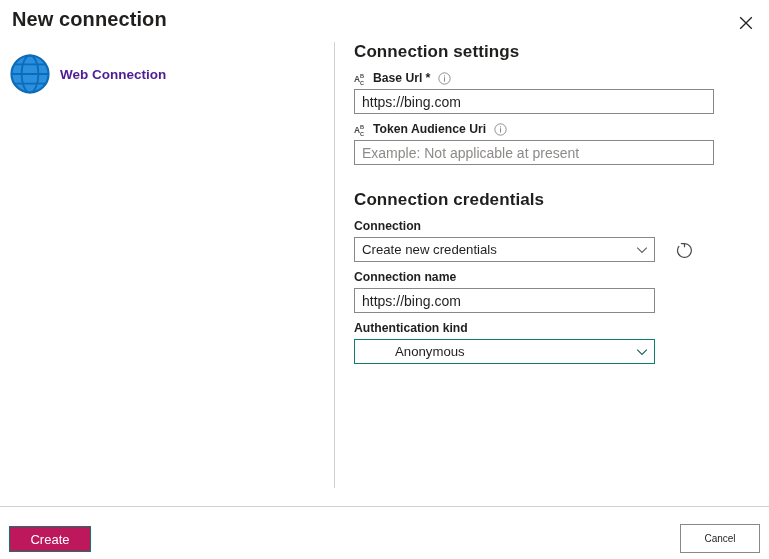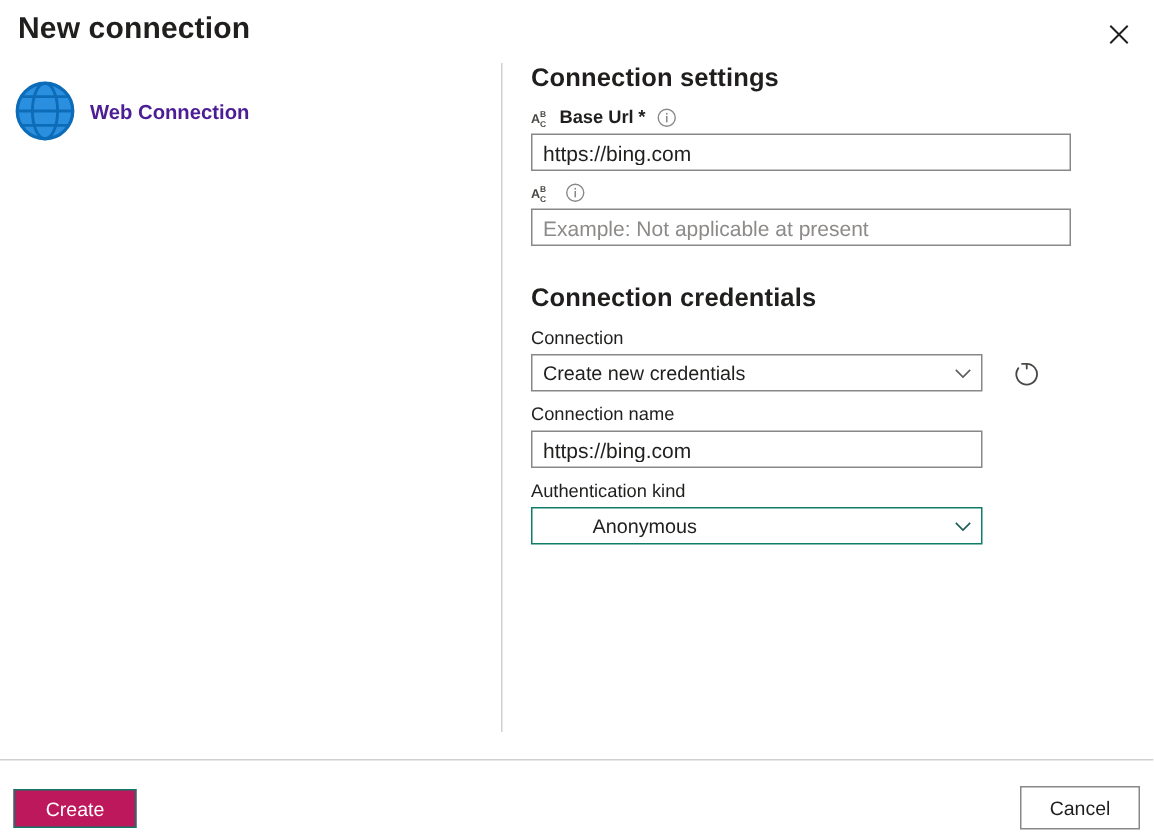--- a/index.html
+++ b/index.html
@@ -115,21 +115,21 @@
     display: flex;
     align-items: center;
     gap: 4px;
     font-size: 12.2px;
     font-weight: 600;
     color: #201f1e;
     margin-bottom: 3px;
     line-height: 16px;
     white-space: nowrap;
   }
-  .field-label.plain { font-weight: 400; text-align: right; }
+  .field-label.plain { font-weight: 700; text-align: right; }
 
   
   .abc-icon {
     width: 15px;
     height: 15px;
     flex: 0 0 15px;
     display: block;
   }
   .required-star {
     color: #201f1e;
@@ -248,21 +248,21 @@
   .btn-secondary {
     position: absolute;
     right: 9px;
     top: 17px;
     min-width: 80px;
     height: 29px;
     background: #ffffff;
     border: 1px solid #8a8886;
     color: #201f1e;
     font-family: "Liberation Sans", sans-serif;
-    font-size: 13px;
+    font-size: 10px;
     cursor: pointer;
     border-radius: 0;
     padding: 0 14px;
   }
 </style>
 </head>
 <body>
 
 <div class="dialog">
 
@@ -312,20 +312,21 @@
       <input class="txt-input" type="text" value="https://bing.com" style="">
     </div>
 
     <div class="field">
       <div class="field-label">
         <svg class="abc-icon" viewBox="0 0 16 16">
           <text x="0" y="12" font-family="Liberation Sans, sans-serif" font-size="9" fill="#4a4845">A</text>
           <text x="6.4" y="7.2" font-family="Liberation Sans, sans-serif" font-size="6" fill="#4a4845">B</text>
           <text x="6.4" y="14.4" font-family="Liberation Sans, sans-serif" font-size="6" fill="#4a4845">C</text>
         </svg>
+        <span>Token Audience Uri</span>
         <svg class="info-icon" viewBox="0 0 14 14">
           <circle cx="7" cy="7" r="6.1" fill="none" stroke="#8a8886" stroke-width="1"></circle>
           <rect x="6.45" y="5.7" width="1.1" height="4.6" fill="#8a8886"></rect>
           <rect x="6.45" y="3.5" width="1.1" height="1.25" fill="#8a8886"></rect>
         </svg>
       </div>
       <input class="txt-input" type="text" placeholder="Example: Not applicable at present" style="">
     </div>
 
     <div class="section-head credentials">Connection credentials</div>

